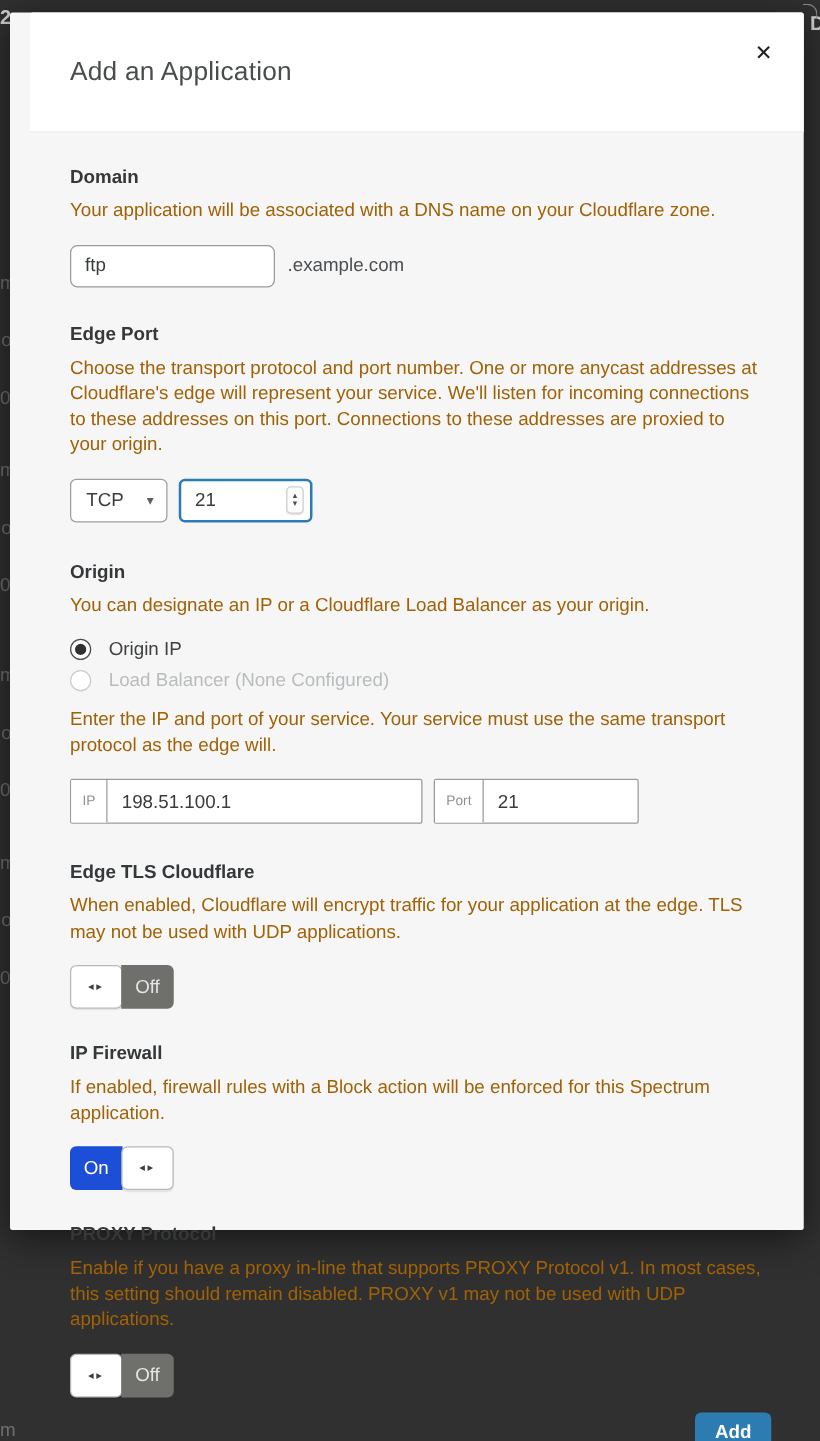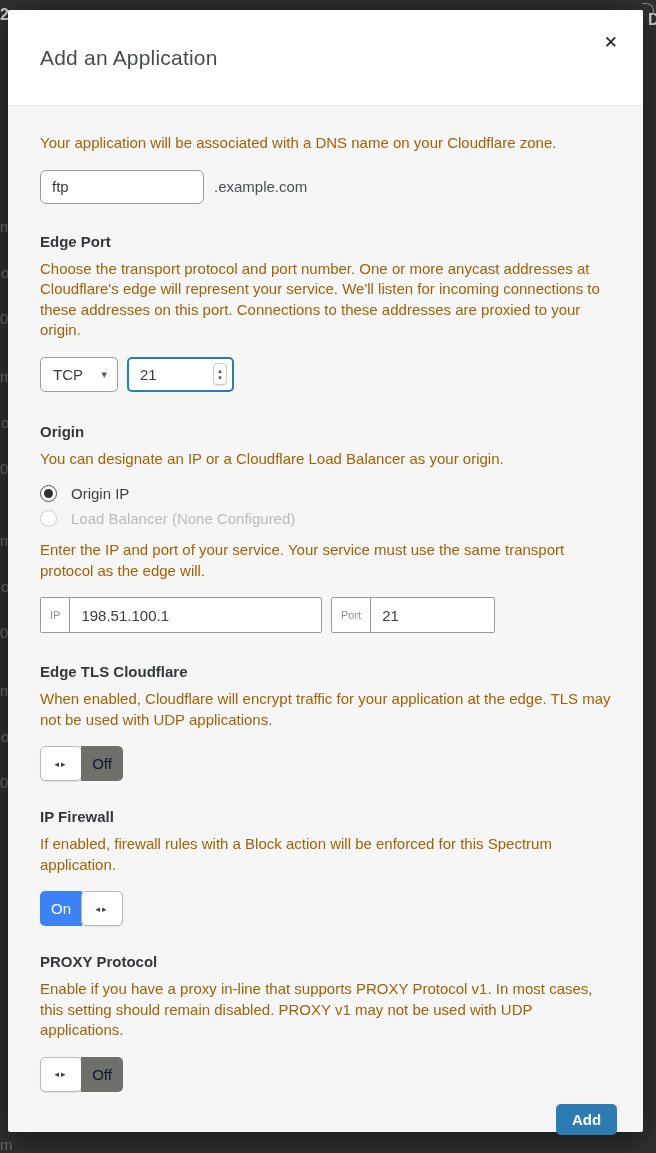--- a/index.html
+++ b/index.html
@@ -26,27 +26,28 @@
     border-top: 1px solid #8a8a8a;
     border-right: 1px solid #8a8a8a;
     border-top-right-radius: 8px;
     z-index: 0;
   }
 
   
   .modal {
     position: absolute;
     left: 8px; top: 10px;
-    width: 635px; height: 1122px;
+    width: 635px; height: 974px;
     background: #f6f6f6;
     border-radius: 2px;
     box-shadow: 0 6px 30px rgba(0,0,0,.55);
     z-index: 2;
     display: flex;
     flex-direction: column;
+    padding-left: 16px;
   }
   .modal-header {
     background: #ffffff;
     height: 96px;
     position: relative;
     border-bottom: 1px solid #e8e8e8;
     border-radius: 2px 2px 0 0;
     flex: 0 0 auto;
   }
   .modal-title {
@@ -204,26 +205,26 @@
   .toggle .handle {
     background: #ffffff;
     border: 1px solid #b9b9b9;
     border-radius: 5px;
     color: #4a4a4a;
     box-shadow: 0 1px 1px rgba(0,0,0,.08);
   }
   .toggle .handle .arrows { font-size: 9px; letter-spacing: 2px; color: #3f3f3f; }
   .toggle .label-off {
     background: #6f706c;
-    color: #0f172a;
+    color: #e5e5e5;
     border-radius: 0 5px 5px 0;
     margin-left: -1px;
   }
   .toggle .label-on {
-    background: #3b82f6;
+    background: #1d4ed8;
     color: #ffffff;
     border-radius: 5px 0 0 5px;
     margin-right: -1px;
   }
 
   
   .footer-row { display: flex; justify-content: flex-end; padding-right: 0; margin-top: 12px; }
   .add-btn {
     background: #2d7cb1;
     color: #fff;
@@ -262,20 +263,21 @@
 
 <div class="modal">
 
   <div class="modal-header">
     <div class="modal-title">Add an Application</div>
     <div class="close-btn">✕</div>
   </div>
 
   <div class="modal-body">
 
+    <h3 class="section-label">Domain</h3>
     <p class="section-desc">Your application will be associated with a DNS name on your Cloudflare zone.</p>
     <div class="domain-row">
       <input class="domain-input" type="text" value="ftp" style="">
       <span class="domain-suffix">.example.com</span>
     </div>
 
     <h3 class="section-label">Edge Port</h3>
     <p class="section-desc">Choose the transport protocol and port number. One or more anycast addresses at Cloudflare's edge will represent your service. We'll listen for incoming connections to these addresses on this port. Connections to these addresses are proxied to your origin.</p>
     <div class="port-row">
       <div class="protocol-select">

